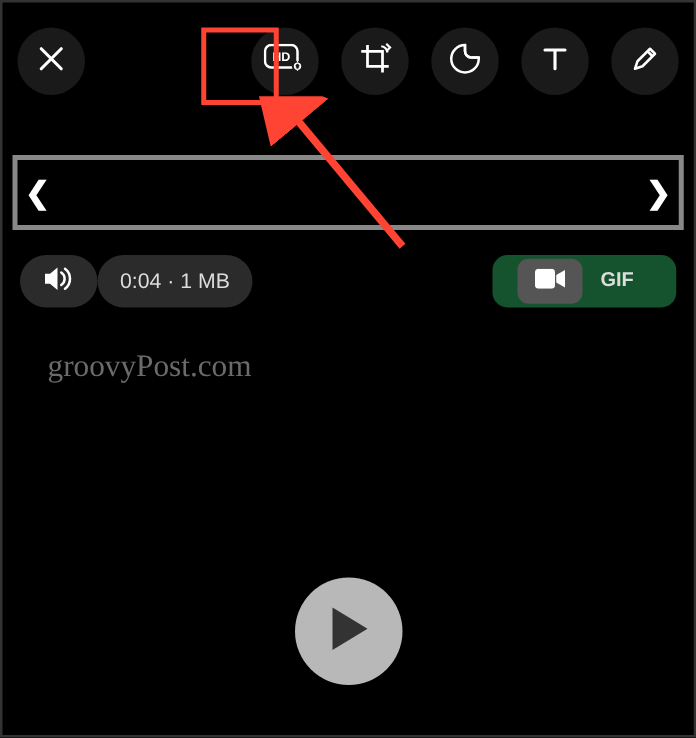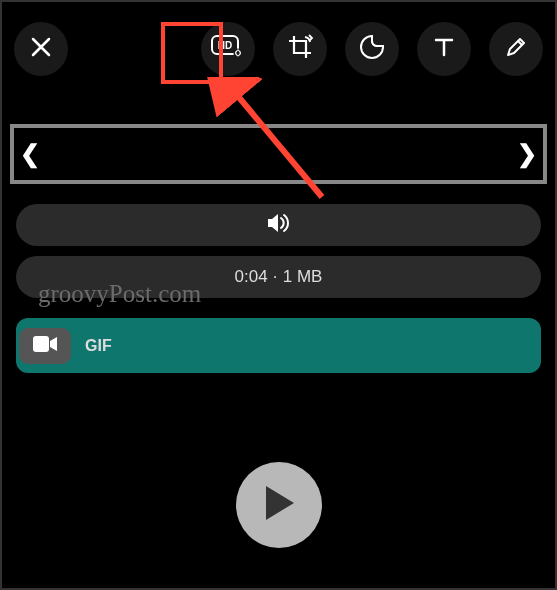--- a/index.html
+++ b/index.html
@@ -59,43 +59,42 @@
       padding: 0 4px;
     }
     .trimmer-handle {
       color: #fff;
       font-size: 24px;
       font-weight: bold;
       padding: 0 2px;
     }
     .info-row {
       display: flex;
-      gap: 10px;
+      align-items: center;
       margin: 20px 14px 0 14px;
-      flex-direction: column;
     }
     .pill {
       background: #2b2b2b;
       border-radius: 22px;
       height: 42px;
       display: flex;
       align-items: center;
       justify-content: center;
       padding: 0 18px;
       font-size: 17px;
       color: #ddd;
     }
     .info-spacer { flex: 1; }
     .toggle-group {
       display: flex;
       align-items: center;
-      background: #0f766e;
+      background: #14532d;
       border-radius: 12px;
-      height: 55px;
-      padding: 3px;
+      height: 42px;
+      padding: 20px;
     }
     .toggle-seg {
       padding: 0 14px;
       height: 36px;
       display: flex;
       align-items: center;
       justify-content: center;
       border-radius: 9px;
       font-size: 16px;
       font-weight: 600;

